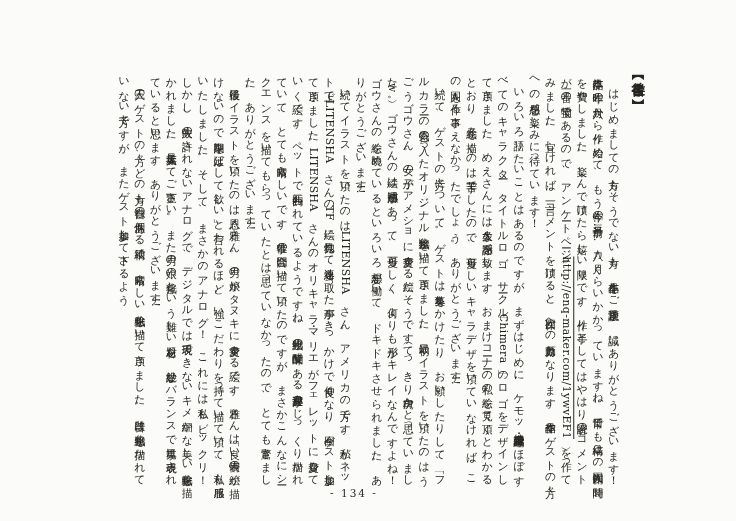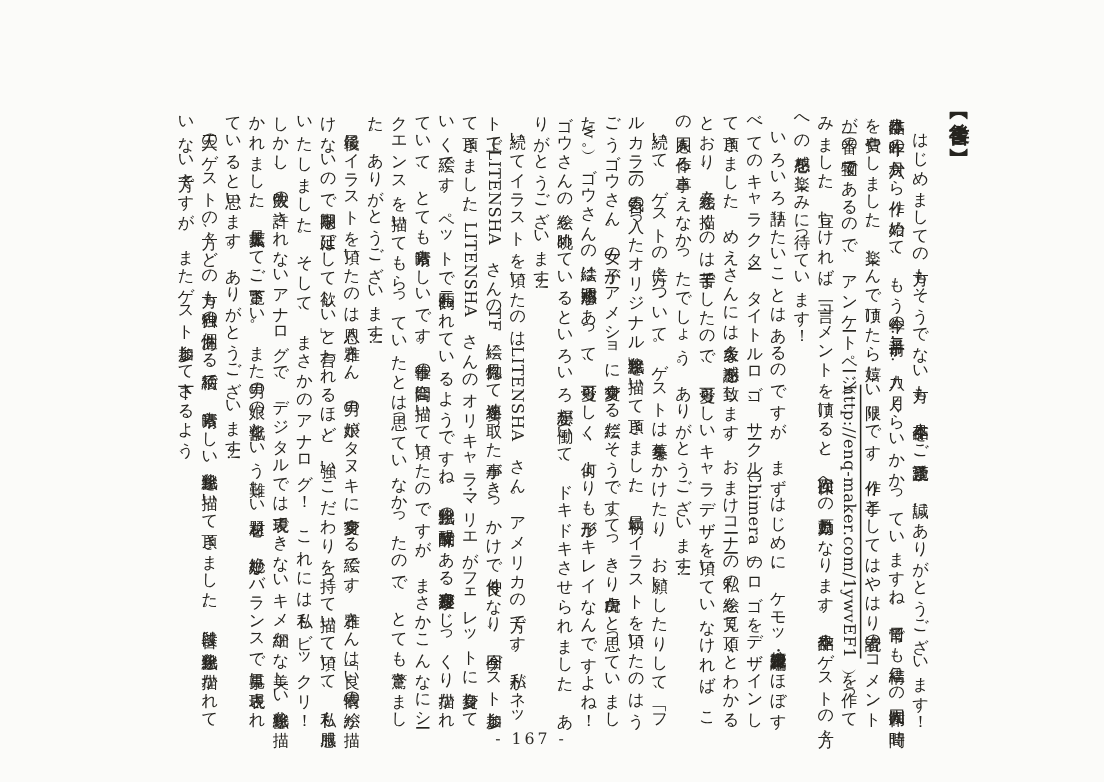--- a/index.html
+++ b/index.html
@@ -58,14 +58,14 @@
 <div class="sheet">
   <div class="vtext">
     <h1>【後書き】</h1>
     <p><span>はじめましての方もそうでない方も、本作品をご愛読頂き、誠にありがとうございます！　本作品は昨年の六月から作り始めて、もう今年の二月手前……八カ月くらいかかっていますね。日常でも結構この同人制作に時間を費やしました。楽しんで頂けたら嬉しい限りです。作り手としてはやはり読者のコメントが一番の宝物であるので、アンケートページ（</span><span class="url">http://enq-maker.com/1ywvEF1</span><span>）を作ってみました。宜しければ、一言コメントを頂けると、次回作への原動力となります。本作品やゲストの方々への感想を楽しみに待っています！</span></p>
     <p>いろいろ語りたいことはあるのですが、まずはじめに、ケモッ娘変身譚・本編のほぼすべてのキャラクター、タイトルロゴ、サークル「Chimera」のロゴをデザインして頂きました、めえさんには多大な感謝を致します。おまけコーナーの私の絵を見て頂くとわかるとおり、元々絵を描くのは苦手でしたので、可愛らしいキャラデザを頂いていなければ、この同人を作る事さえなかったでしょう。ありがとうございます!!</p>
     <p>続いて、ゲストの方々について。ゲストは募集をかけたり、お願いしたりして、「フルカラーの気合の入ったオリジナル獣化絵」を描いて頂きました。最初にイラストを頂いたのはうごうゴウさん。女の子がアメショに変身する絵だそうです（てっきり白虎かと思っていましたw）。ゴウさんの絵は透明感があって、可愛らしく、何よりも形がキレイなんですよね！　ゴウさんの絵を眺めているといろいろ妄想が働いて、ドキドキさせられました。ありがとうございます!!</p>
     <p>続いてイラストを頂いたのは LITENSHA さん。アメリカの方です。私がネット上で LITENSHA さんのTF絵に見惚れて連絡を取った事がきっかけで仲良くなり、今回ゲスト参加して頂きました。LITENSHA さんのオリキャラ・マリエがフェレットに変身していく絵です。ペットで二匹飼われているようですね。獣化絵の醍醐味である変身過程がじっくり描かれていて、とても素晴らしいです。仕事の合間に描いて頂いたのですが、まさかこんなにシークエンスを描いてもらっていたとは思っていなかったので、とても驚きました。ありがとうございます!!</p>
     <p>最後にイラストを頂いたのは八恩　雅さん。男の娘がタヌキに変身する絵です。雅さんは「良い表情の絵が描けないので期限を延ばして欲しい」と言われるほど、強いこだわりを持って描いて頂いて、私も感服いたしました。そして、まさかのアナログ！　これには私もビックリ！　しかし、失敗の許されないアナログで、デジタルでは表現できないキメ細かな美しい獣化絵を描かれました。是非拡大してご覧下さい。また男の娘の獣化という難しい題材を、絶妙なバランスで見事に表現されていると思います。ありがとうございます!!</p>
     <p>三人のゲストの方々、どの方も独自の個性ある絵柄で、素晴らしい獣化絵を描いて頂きました。普段は獣化絵を描かれていない方々ですが、またゲスト参加して下さるよう、</p>
   </div>
-  <div class="page-number">- 167 -</div>
+  <div class="page-number">- 134 -</div>
 </div>
 
 </body></html>

